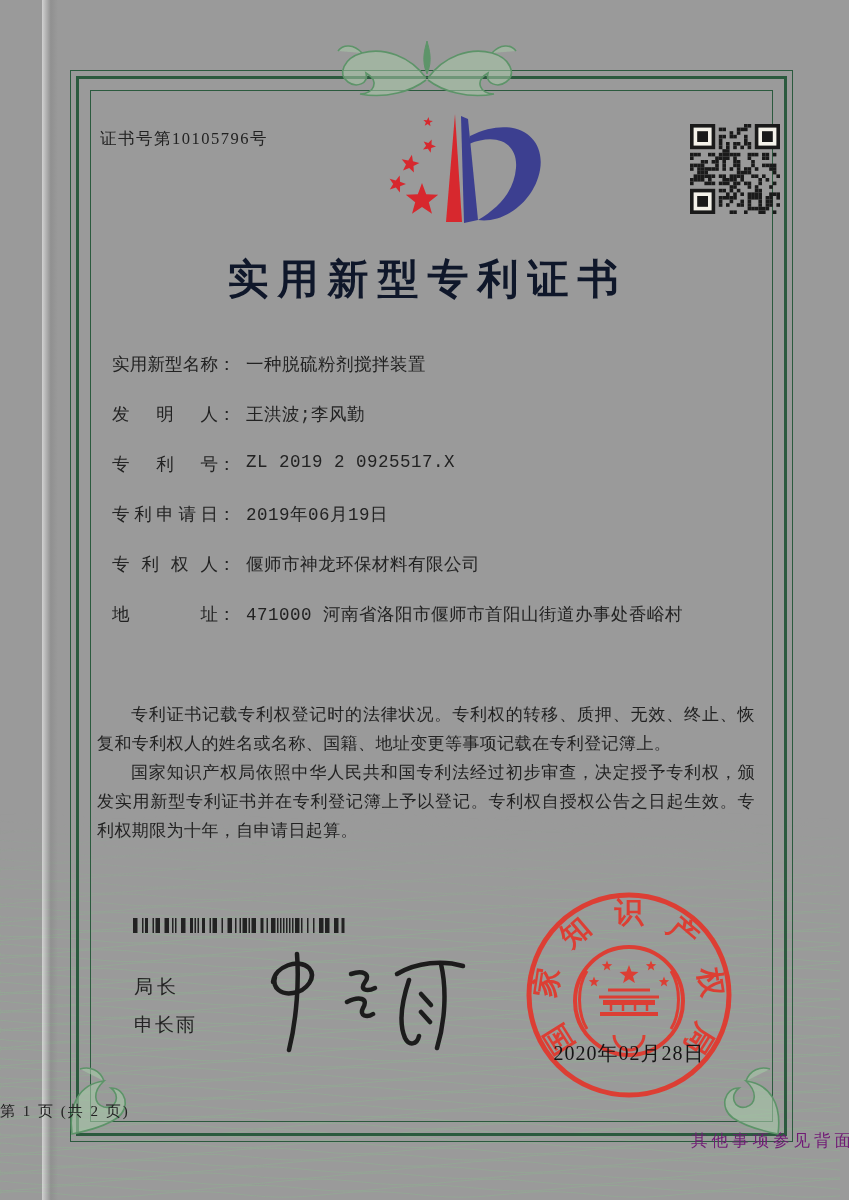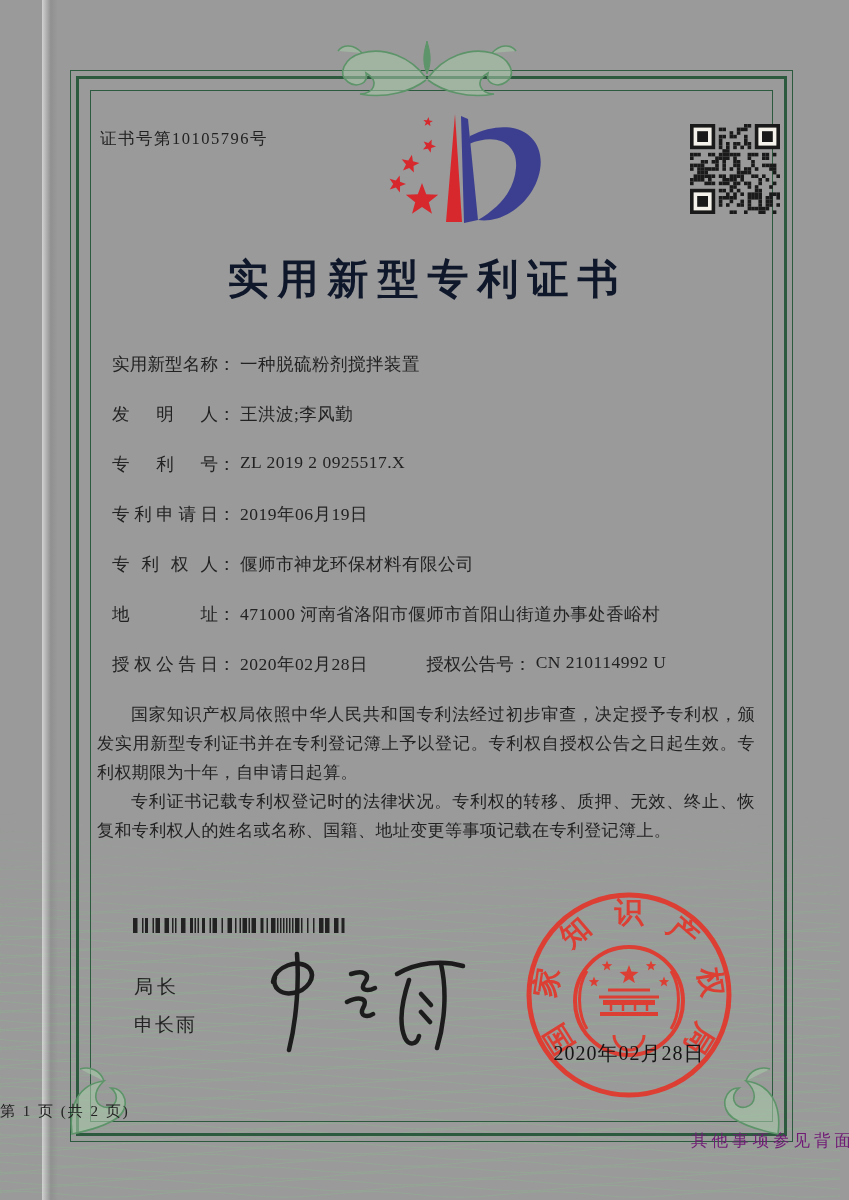--- a/index.html
+++ b/index.html
@@ -14,21 +14,21 @@
   .b1,.b2,.b3{position:absolute;border-style:solid;border-color:#2b5a3e;}
   .b1{left:70px;top:70px;right:62px;bottom:58px;border-width:1px;}
   .b2{left:76px;top:76px;right:68px;bottom:64px;border-width:3px;}
   .b3{left:90px;top:90px;right:82px;bottom:78px;border-width:1px;}
   .cert-no{position:absolute;left:100px;top:128px;font-size:16.5px;letter-spacing:1.5px;}
   .logo{position:absolute;left:352px;top:108px;}
   .qr{position:absolute;left:690px;top:124px;}
   .title{position:absolute;left:0;right:0;top:252px;text-align:center;
     font-size:41px;font-weight:700;letter-spacing:9px;color:#0f172a;}
   .fields{position:absolute;left:112px;top:352px;font-size:17.5px;}
-  .frow{height:50px;white-space:nowrap;}
+  .frow{height:50px;white-space:nowrap;font-family:Liberation Mono, monospace;}
   .flabel{display:inline-block;width:106px;text-align:justify;text-align-last:justify;vertical-align:top;}
   .fcolon{display:inline-block;vertical-align:top;}
   .fvalue{display:inline-block;vertical-align:top;letter-spacing:.5px;}
   .fpair2{margin-left:54px;}
   .body-text{position:absolute;left:97px;top:700px;width:658px;
     font-size:17px;line-height:29px;letter-spacing:.4px;text-align:justify;}
   .body-text p{margin:0;text-indent:2em;}
   .barcode{position:absolute;left:131px;top:917px;}
   .director-title{position:absolute;left:134px;top:974px;font-size:19px;letter-spacing:4px;font-family:Liberation Serif, serif;}
   .director-name{position:absolute;left:134px;top:1012px;font-size:19px;letter-spacing:2px;}
@@ -376,30 +376,25 @@
       <span class="fvalue">2019年06月19日</span>
     </div>
     <div class="frow">
       <span class="flabel">专利权人</span><span class="fcolon">：</span>
       <span class="fvalue">偃师市神龙环保材料有限公司</span>
     </div>
     <div class="frow">
       <span class="flabel">地址</span><span class="fcolon">：</span>
       <span class="fvalue">471000 河南省洛阳市偃师市首阳山街道办事处香峪村</span>
     </div>
-    <div class="frow">
-      <span class="flabel">授权公告日</span><span class="fcolon">：</span>
-      <span class="fvalue">2020年02月28日</span>
-      <span class="fpair2"><span>授权公告号</span><span>：</span> <span class="fvalue">CN 210114992 U</span></span>
-    </div>
   </div>
 
   <div class="body-text">
+    <p>专利证书记载专利权登记时的法律状况。专利权的转移、质押、无效、终止、恢复和专利权人的姓名或名称、国籍、地址变更等事项记载在专利登记簿上。</p>
     <p>国家知识产权局依照中华人民共和国专利法经过初步审查，决定授予专利权，颁发实用新型专利证书并在专利登记簿上予以登记。专利权自授权公告之日起生效。专利权期限为十年，自申请日起算。</p>
-    <p>专利证书记载专利权登记时的法律状况。专利权的转移、质押、无效、终止、恢复和专利权人的姓名或名称、国籍、地址变更等事项记载在专利登记簿上。</p>
   </div>
 
   <svg class="barcode" width="218" height="18" id="barcode">
       <rect x="2.0" y="1" width="4.5" height="15" fill="#222"></rect>
       <rect x="11.0" y="1" width="1.5" height="15" fill="#222"></rect>
       <rect x="14.0" y="1" width="3.0" height="15" fill="#222"></rect>
       <rect x="21.5" y="1" width="1.5" height="15" fill="#222"></rect>
       <rect x="24.5" y="1" width="4.5" height="15" fill="#222"></rect>
       <rect x="33.5" y="1" width="4.5" height="15" fill="#222"></rect>
       <rect x="41.0" y="1" width="1.5" height="15" fill="#222"></rect>

